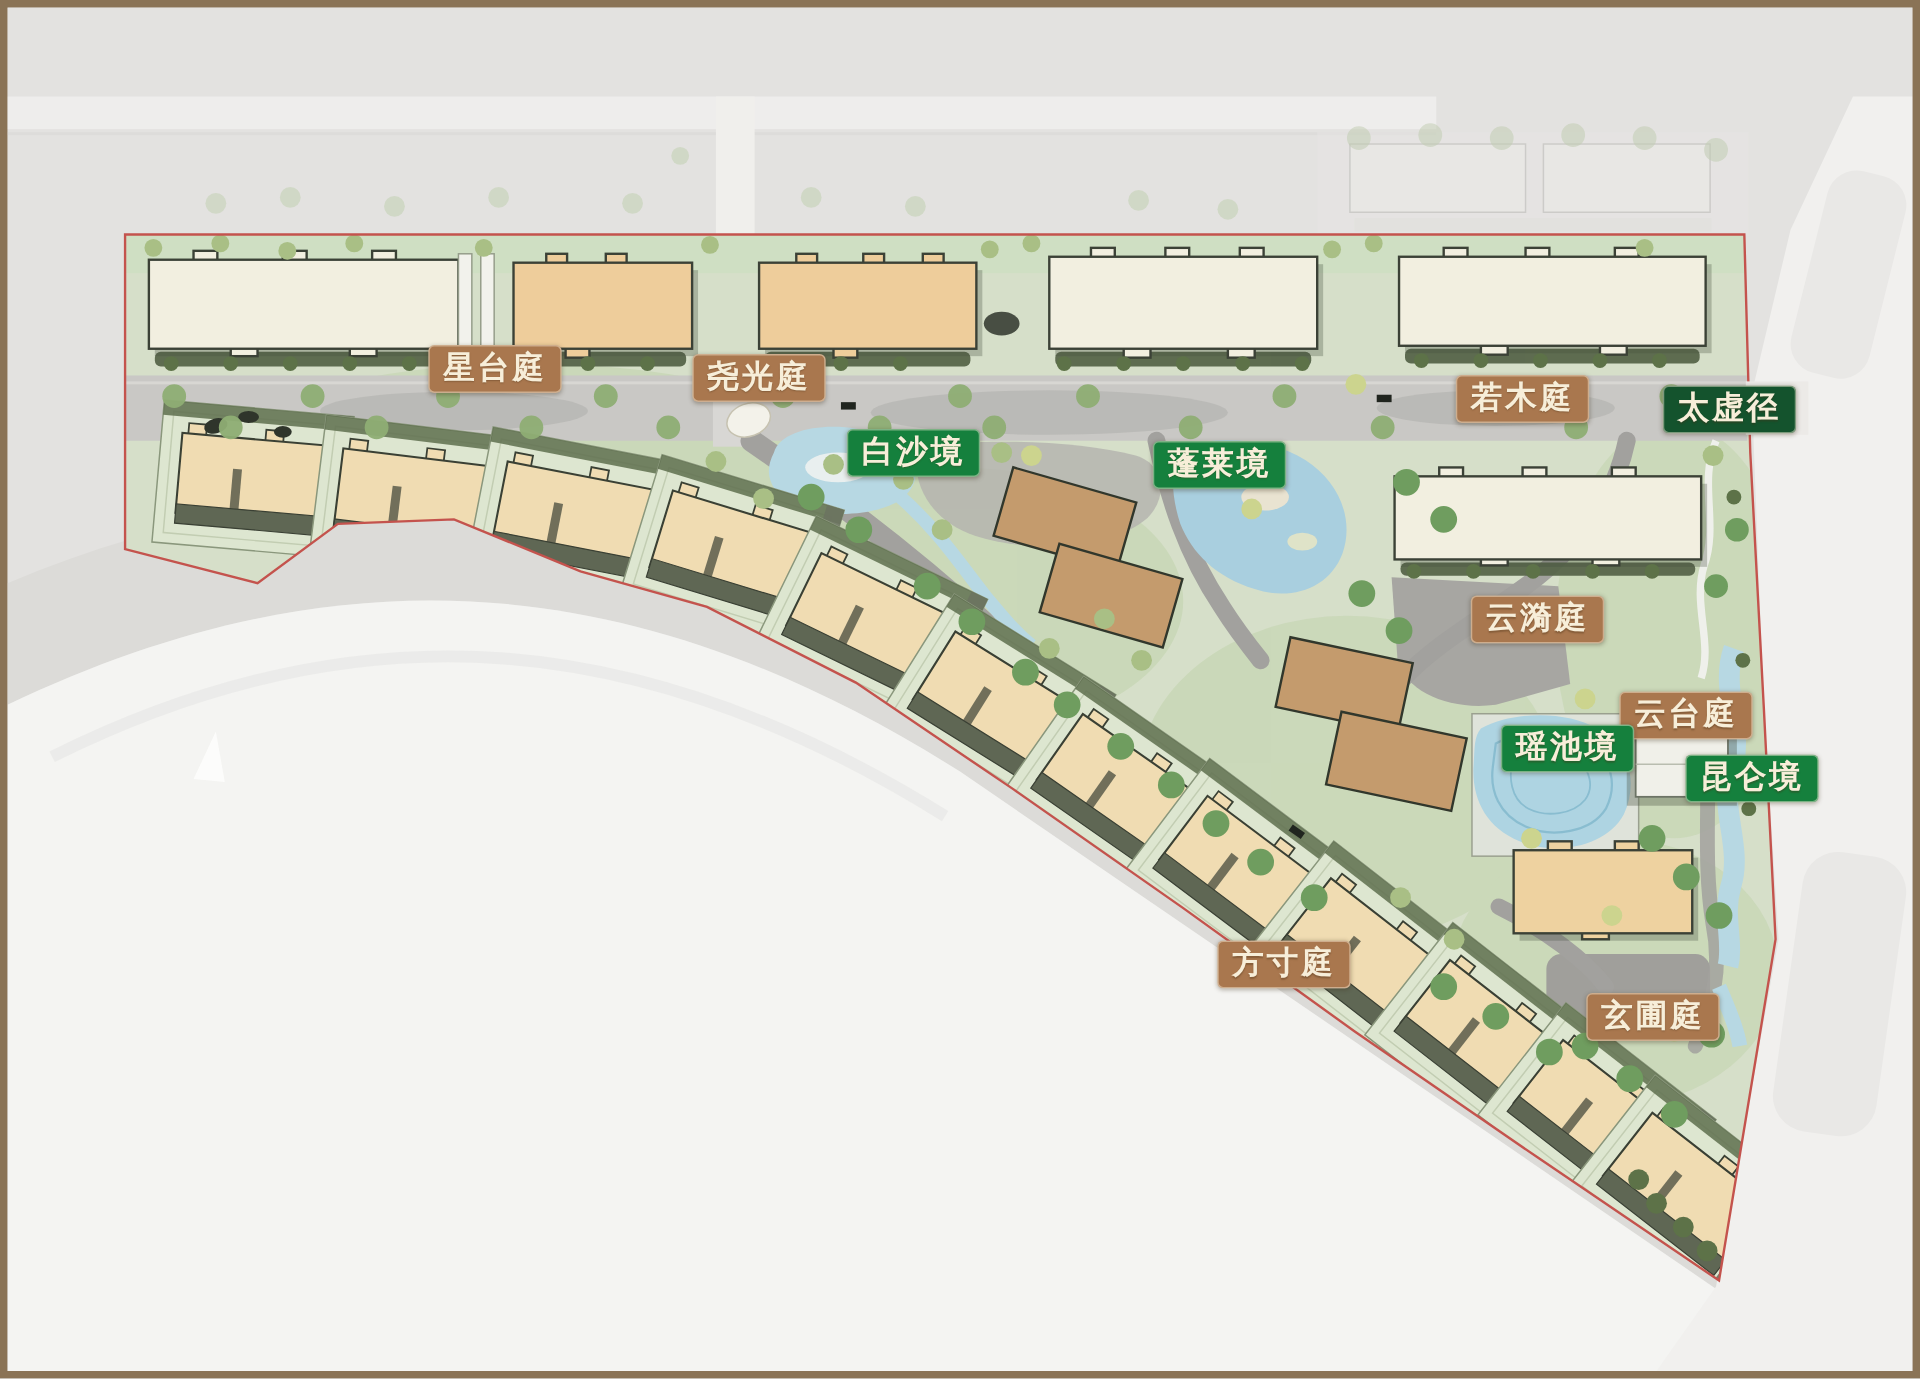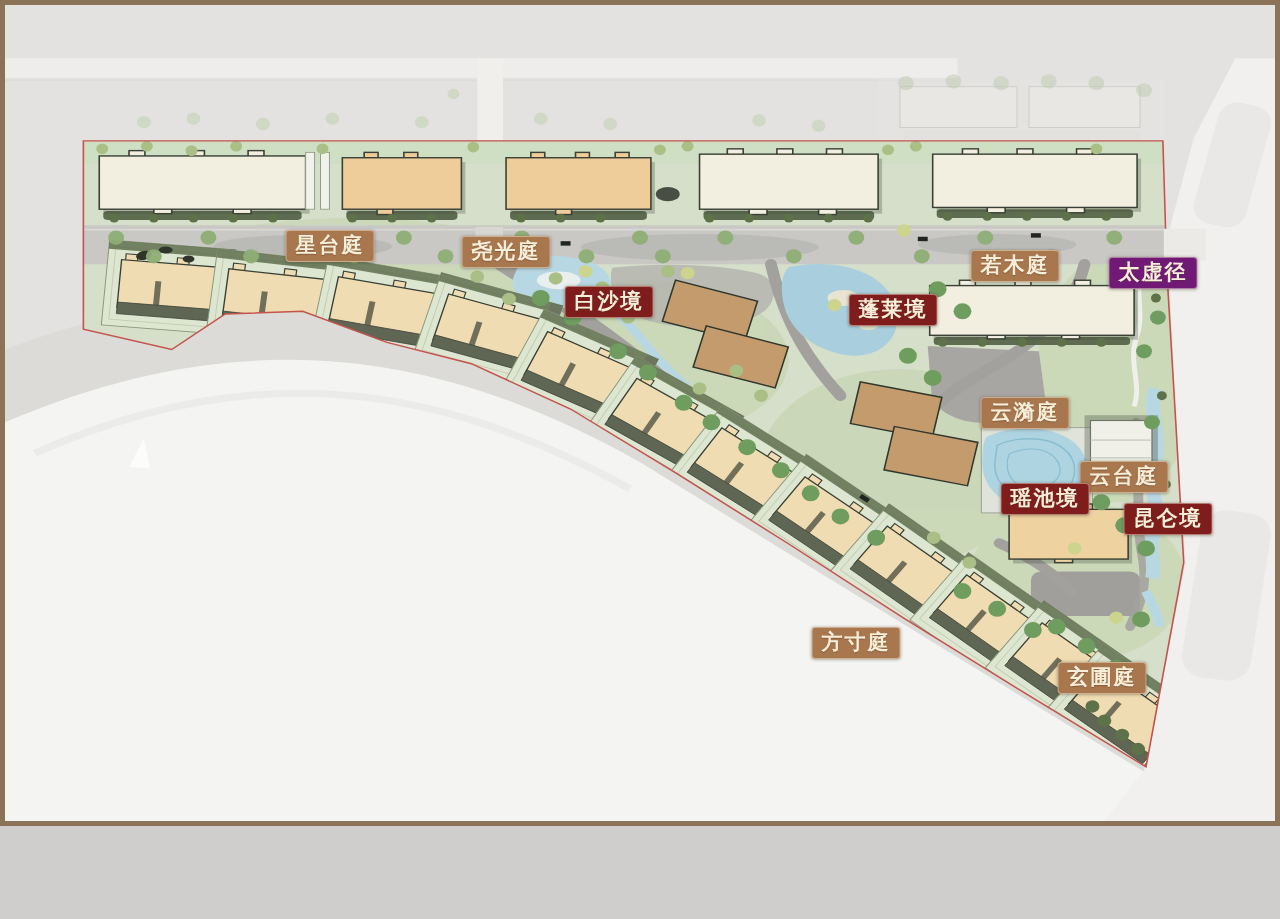--- a/index.html
+++ b/index.html
@@ -1,33 +1,33 @@
 <!DOCTYPE html>
 <html><head>
 <meta charset="utf-8">
 <style>
   html,body{margin:0;padding:0;background:#cfcecd;}
   #stage{
-    position:relative;width:1280px;height:826px;box-sizing:border-box;
+    position:relative;width:1280px;height:919px;box-sizing:border-box;
     border:5px solid #8a7356;background:#e3e2e0;overflow:hidden;
     font-family:"Liberation Sans","DejaVu Sans",sans-serif;
   }
   #plan-svg{position:absolute;inset:0;width:100%;height:100%;display:block;}
   .zlabel{
     position:absolute;transform:translate(-50%,-50%);
     font-family:"DejaVu Serif","Liberation Serif",serif;
     font-size:21px;font-weight:700;letter-spacing:2px;line-height:1.15;
     color:#f7eed9;padding:2px 9px 4px;border-radius:4px;white-space:nowrap;
     border:1px solid rgba(250,240,220,.45);
     box-shadow:0 1px 3px rgba(60,45,25,.35);
     text-shadow:0 1px 1px rgba(70,45,20,.35);
   }
   .lab-court{background:#a9774e;}
-  .lab-realm{background:#7f1d1d;}
-  .lab-path{background:#701a75;}
+  .lab-realm{background:#15803d;}
+  .lab-path{background:#14532d;}
 </style>
 </head>
 <body>
 
 <div id="stage">
 
 <svg id="plan-svg" viewBox="0 0 1280 919" preserveAspectRatio="none" aria-hidden="true">
 
   <defs>
     <clipPath id="clipSite">
@@ -408,21 +408,21 @@
   </g>
 
   <path d="M79,153 L1167,153 L1171,300 L1180,470 L1188,628 L1150,858 L1028,775 L905,690 L790,607 L676,527 L570,455 L470,404 L385,380 L300,345 L222,348 L168,388 L79,365 Z" fill="none" stroke="#c4534d" stroke-width="1.6"></path>
 
   <rect x="1168" y="252" width="42" height="36" fill="#eceae7"></rect>
 </svg>
 
 <div class="zlabel lab-court" style="left:325px;top:241px">星台庭</div>
 <div class="zlabel lab-court" style="left:501px;top:247px">尧光庭</div>
 <div class="zlabel lab-realm" style="left:604px;top:297px">白沙境</div>
-<div class="zlabel lab-realm" style="left:888px;top:305px">蓬莱境</div>
+<div class="zlabel lab-realm" style="left:808px;top:305px">蓬莱境</div>
 <div class="zlabel lab-court" style="left:1010px;top:261px">若木庭</div>
 <div class="zlabel lab-path" style="left:1148px;top:268px">太虚径</div>
 <div class="zlabel lab-court" style="left:1020px;top:408px">云漪庭</div>
 <div class="zlabel lab-court" style="left:1119px;top:472px">云台庭</div>
 <div class="zlabel lab-realm" style="left:1040px;top:494px">瑶池境</div>
 <div class="zlabel lab-realm" style="left:1163px;top:514px">昆仑境</div>
 <div class="zlabel lab-court" style="left:851px;top:638px">方寸庭</div>
 <div class="zlabel lab-court" style="left:1097px;top:673px">玄圃庭</div>
 
 </div>

